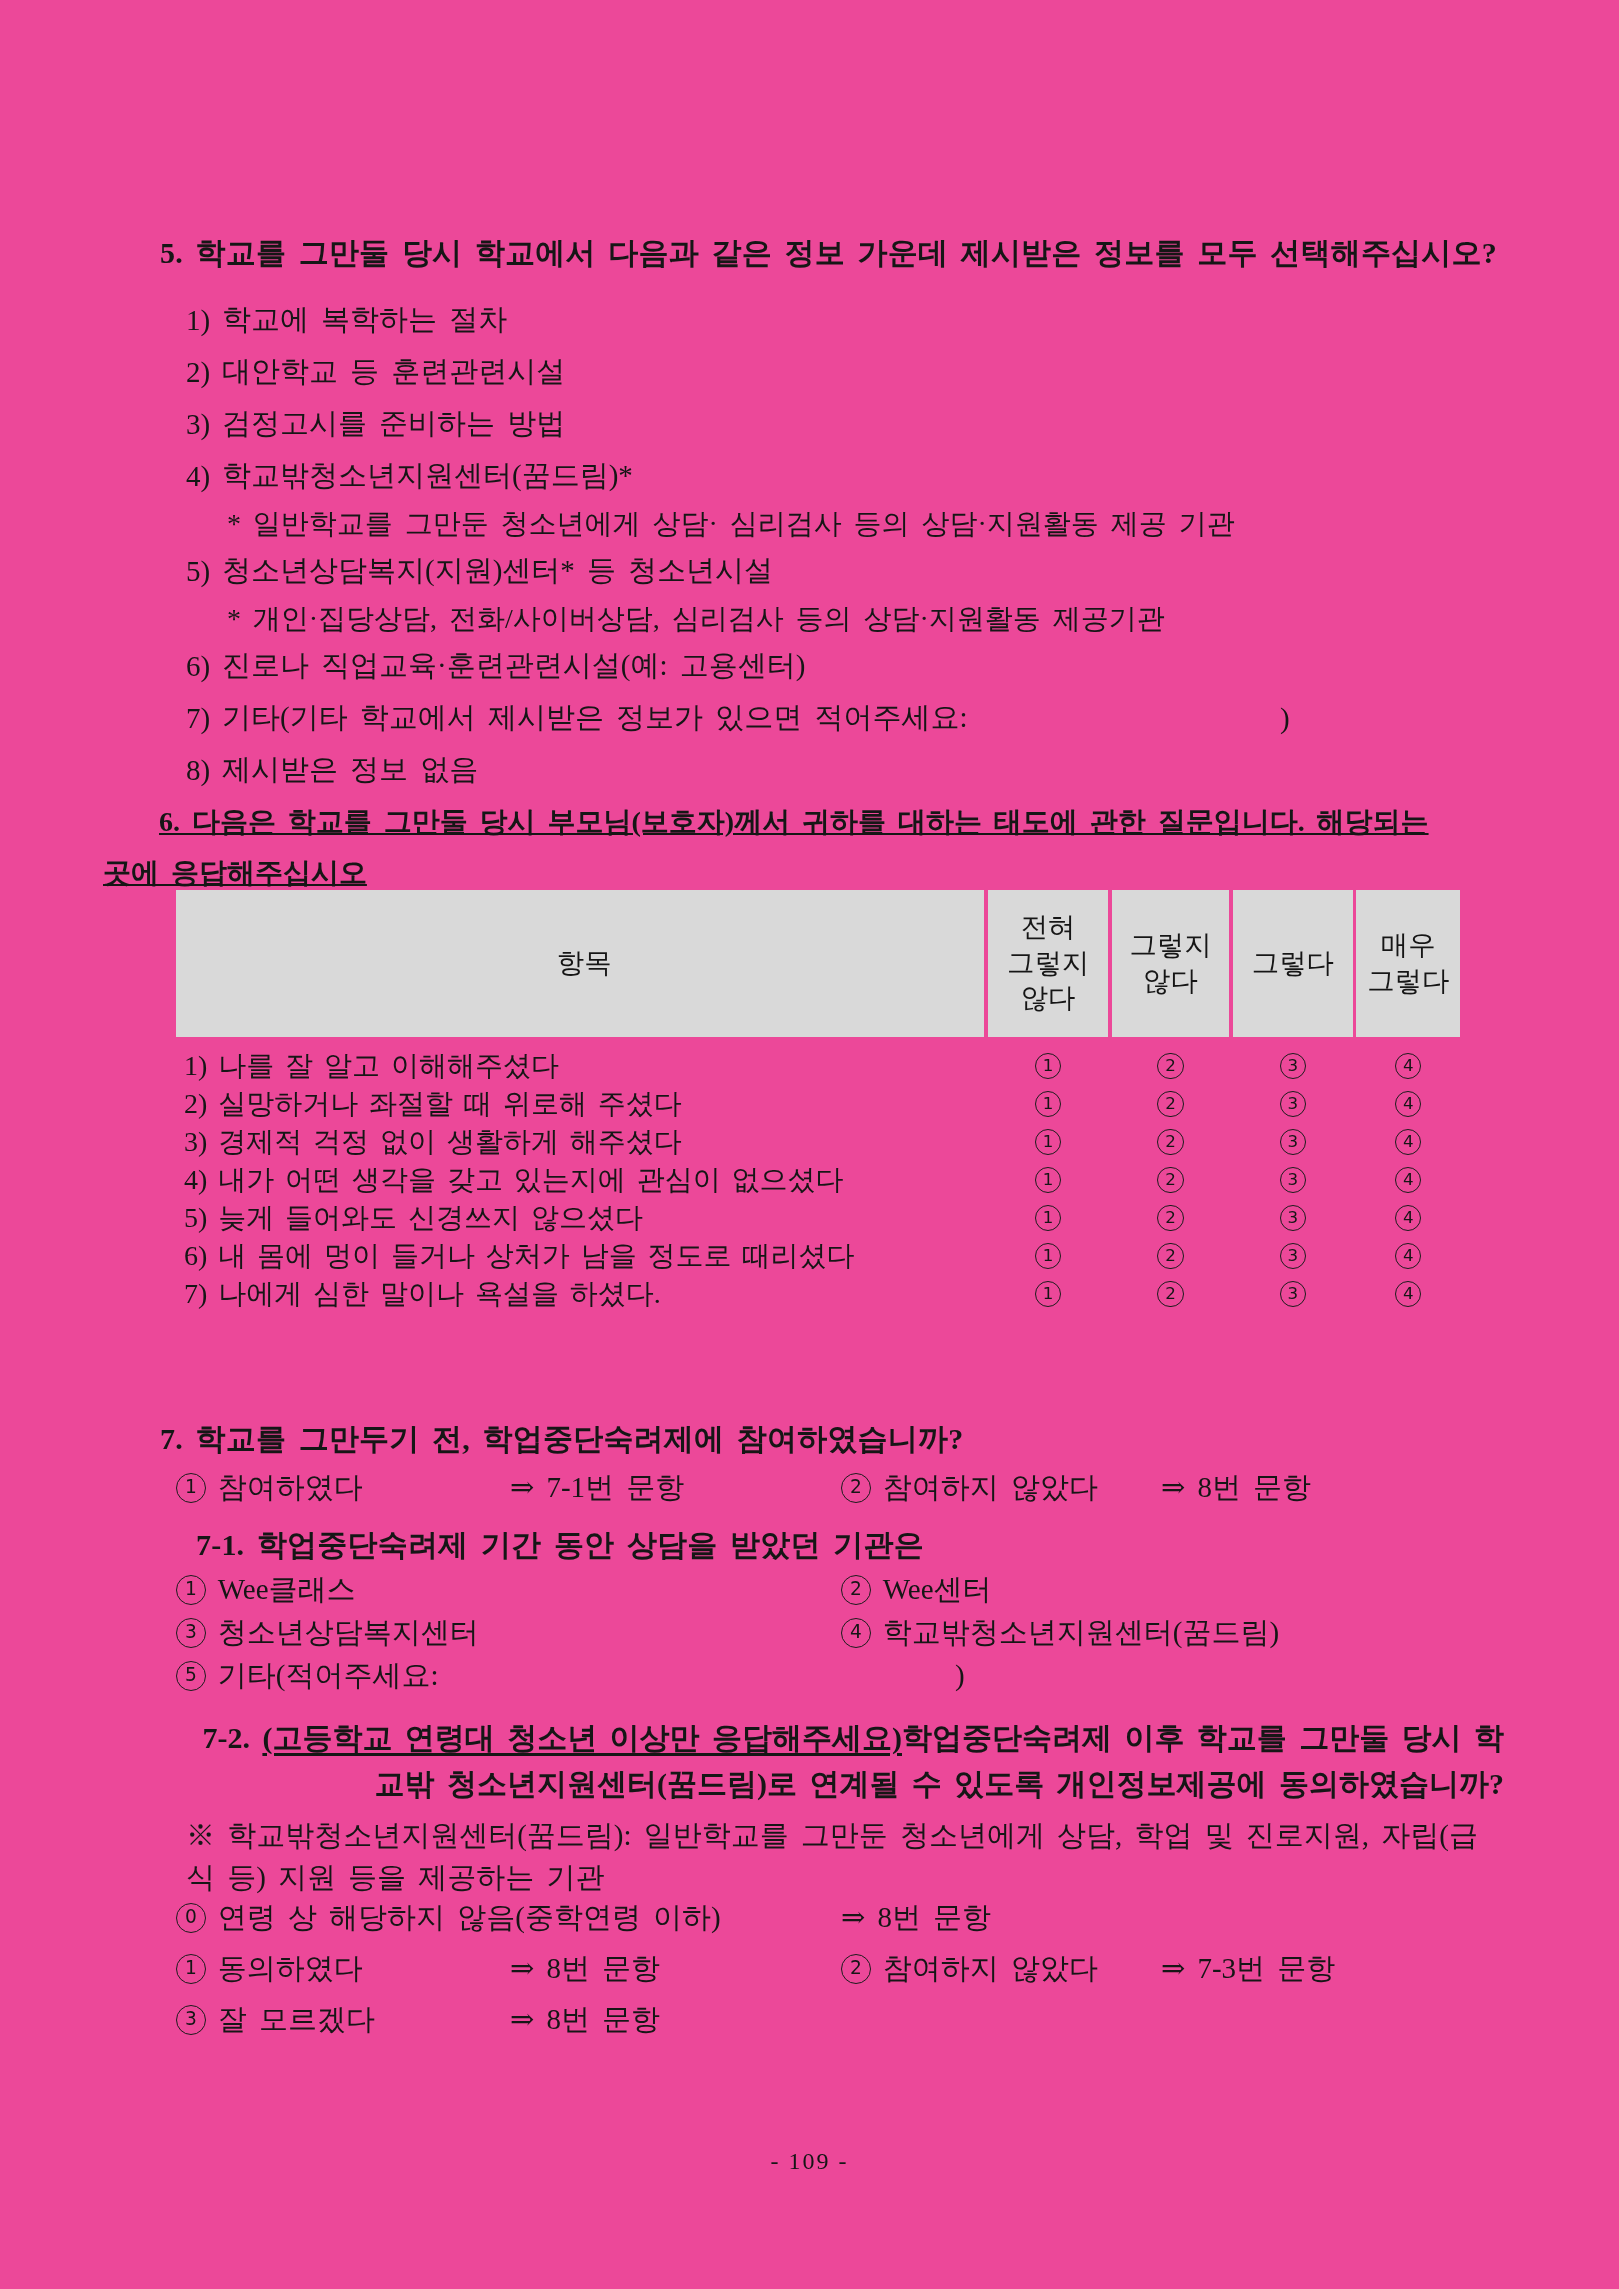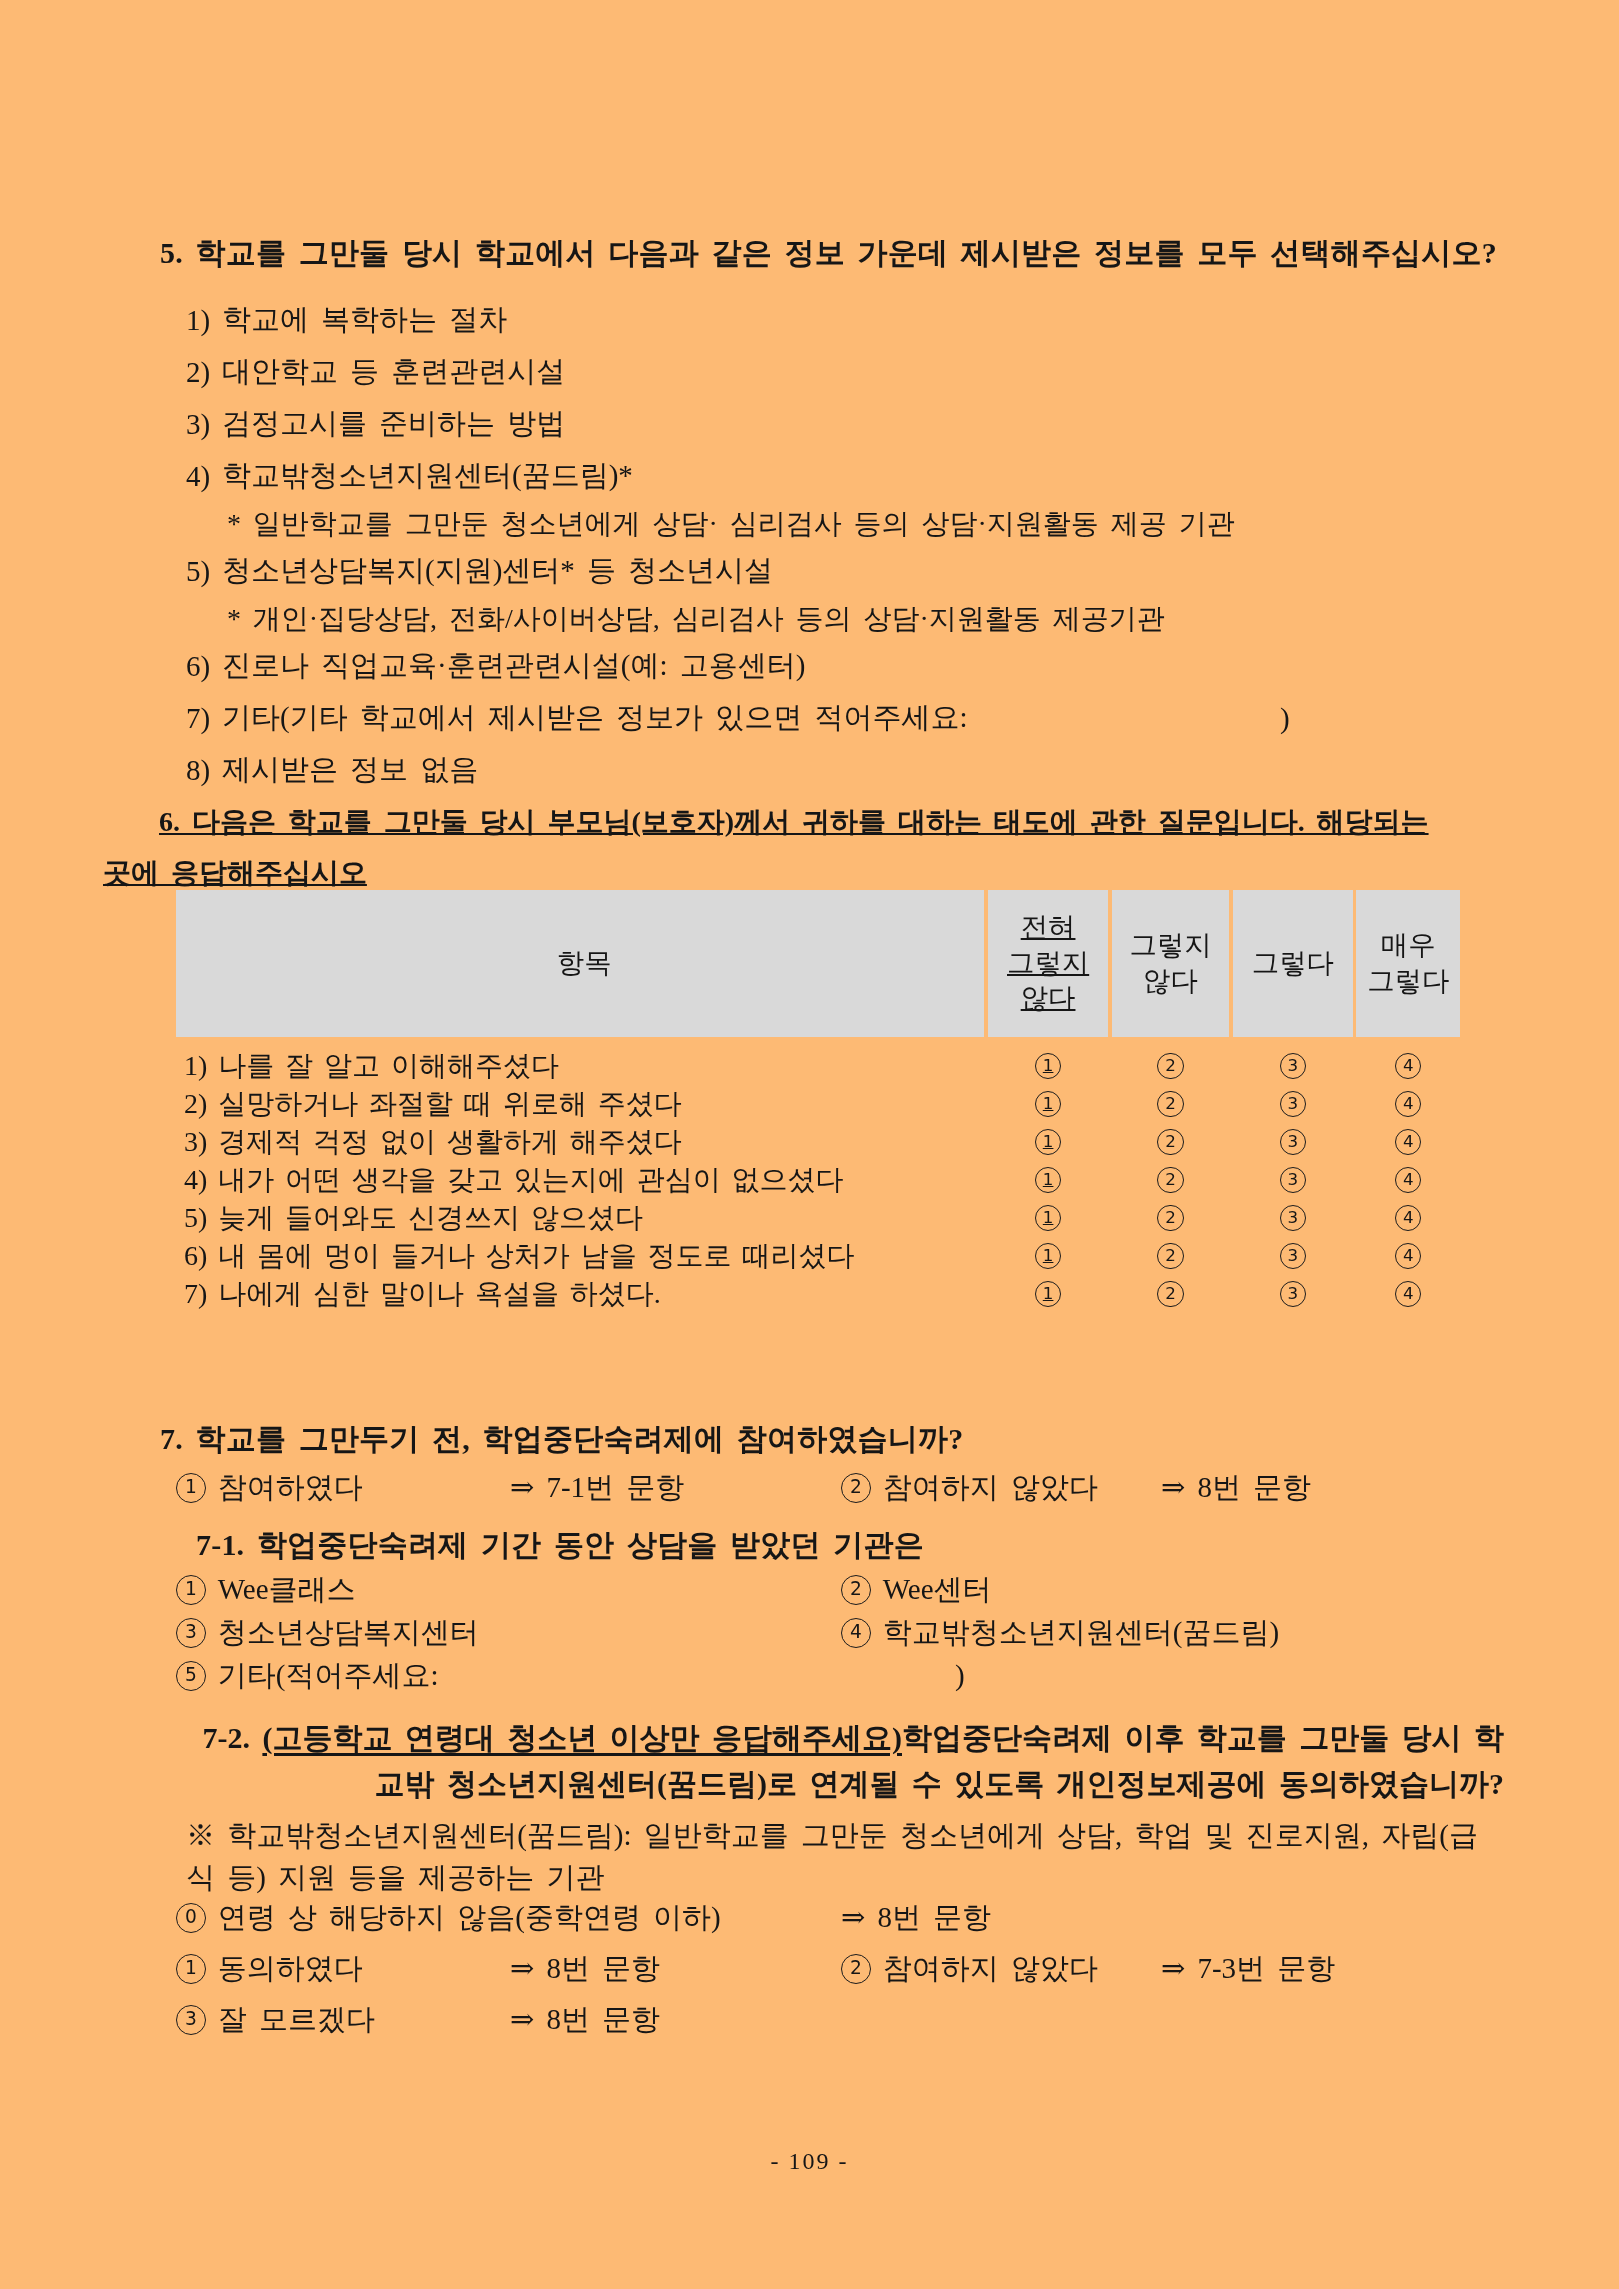--- a/index.html
+++ b/index.html
@@ -1,19 +1,19 @@
 <!DOCTYPE html>
 <html><head>
 <meta charset="utf-8">
 <style>
   html,body{margin:0;padding:0;background:#ffffff;}
   .page{
     position:relative;
     width:1619px;height:2290px;
-    background:#fdba74;
+    background:#ec4899;
     color:#161616;
     font-family:"Liberation Serif","DejaVu Serif",serif;
     font-size:29px;
     overflow:hidden;
   }
   .sec{position:absolute;}
   .h{font-weight:bold;font-size:30px;word-spacing:4.9px;letter-spacing:0.2px;}
 
   
   .q5-items{position:absolute;top:294px;left:186px;width:1304px;}
@@ -24,21 +24,21 @@
 
   
   .q6-head{position:absolute;top:796px;left:103px;width:1402px;
     font-weight:bold;font-size:28px;line-height:51px;text-indent:56px;word-spacing:4.9px;text-decoration:underline;}
 
   
   .tbl{position:absolute;top:890px;left:176px;width:1284px;}
   .thead{display:flex;gap:3.9px;height:147px;}
   .th{background:#d9d9d9;display:flex;align-items:center;justify-content:center;
       text-align:center;font-size:27.4px;line-height:1.3;white-space:pre-line;word-spacing:2px;}
-  .c0{width:804px;padding-left:8px;}.c1{width:120px;text-decoration:underline;}.c2{width:118px;}.c3{width:120px;}.c4{width:104px;}
+  .c0{width:804px;padding-left:8px;}.c1{width:120px;}.c2{width:118px;}.c3{width:120px;}.c4{width:104px;}
   .tbody{margin-top:9.8px;}
   .trow{display:flex;gap:3.9px;height:38px;align-items:center;}
   .td{font-size:28px;word-spacing:3.9px;}
   .td.ctr{display:flex;align-items:center;justify-content:center;}
   .circ{display:inline-flex;align-items:center;justify-content:center;
         width:26.5px;height:26.5px;border:1.6px solid #1c1c1c;border-radius:50%;
         font-size:16.7px;line-height:1;box-sizing:border-box;flex:0 0 auto;
         font-family:"DejaVu Sans","Liberation Sans",sans-serif;}
   .circ.big{width:30px;height:30px;font-size:18.6px;border-width:1.8px;margin-right:11.8px;vertical-align:-4.9px;}
 

